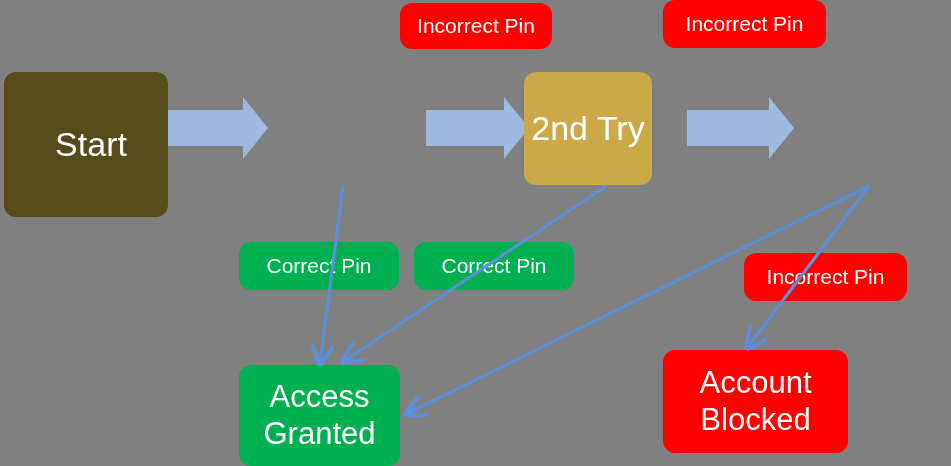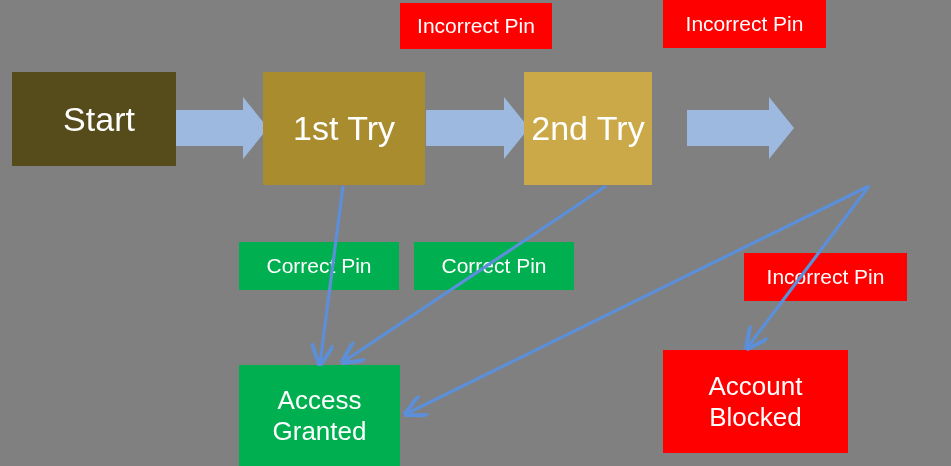--- a/index.html
+++ b/index.html
@@ -21,45 +21,46 @@
   .node {
     position: absolute;
     display: flex;
     align-items: center;
     justify-content: center;
     color: #ffffff;
     text-align: center;
     line-height: 1.18;
     box-sizing: border-box;
     white-space: pre-line;
+    border-radius: 12px;
   }
   
   .stage {
     font-size: 34px;
     font-weight: 400;
   }
-  #node-start   { left: 12px;   top: 72px; width: 164px; height: 94px; padding-left: 10px; }
+  #node-start   { left: 4px;   top: 72px; width: 164px; height: 145px; padding-left: 10px; }
   #node-try1    { left: 263px; top: 72px; width: 162px; height: 113px; }
   #node-try2    { left: 524px; top: 72px; width: 128px; height: 113px; }
   #node-try3    { left: 789px; top: 72px; width: 162px; height: 113px; }
 
   
   .edge-label {
     font-size: 21px;
     font-weight: 400;
   }
   #label-incorrect-1 { left: 400px; top: 3px;   width: 152px; height: 46px; }
   #label-incorrect-2 { left: 663px; top: 0px;   width: 163px; height: 48px; }
   #label-correct-1   { left: 239px; top: 242px; width: 160px; height: 48px; }
   #label-correct-2   { left: 414px; top: 242px; width: 160px; height: 48px; }
   #label-incorrect-3 { left: 744px; top: 253px; width: 163px; height: 48px; }
 
   
   .terminal {
-    font-size: 26px;
+    font-size: 31px;
     font-weight: 400;
   }
   #node-access-granted { left: 239px; top: 365px; width: 161px; height: 101px; }
   #node-account-blocked{ left: 663px; top: 350px; width: 185px; height: 103px; }
 
   
   #arrows-layer, #connectors-layer {
     position: absolute;
     left: 0;
     top: 0;
@@ -79,21 +80,20 @@
   <svg id="arrows-layer" viewBox="0 0 951 466" xmlns="http://www.w3.org/2000/svg">
     <g fill="#9DB9DF">
       <polygon points="165,110 243,110 243,97 268,128 243,159 243,146 165,146"></polygon>
       <polygon points="426,110 504,110 504,97 529,128 504,159 504,146 426,146"></polygon>
       <polygon points="687,110 769,110 769,97 794,128 769,159 769,146 687,146"></polygon>
     </g>
   </svg>
 
   <div class="node stage" id="node-start" style="background:#564B1B">Start</div>
 
-  <div class="node stage" id="node-try1" style="background:#A88C2E">1st Try</div>
 
   <div class="node stage" id="node-try2" style="background:#CBA948">2nd Try</div>
 
 
   <div class="node edge-label" id="label-incorrect-1" style="background:#FF0000">Incorrect Pin</div>
 
   <div class="node edge-label" id="label-incorrect-2" style="background:#FF0000">Incorrect Pin</div>
 
   <div class="node edge-label" id="label-correct-1" style="background:#00B050">Correct Pin</div>
 

